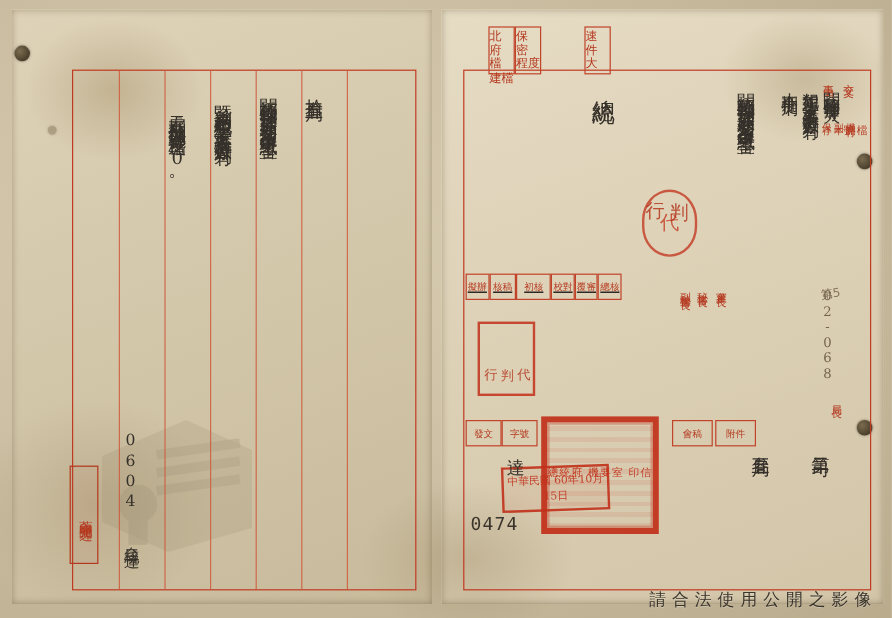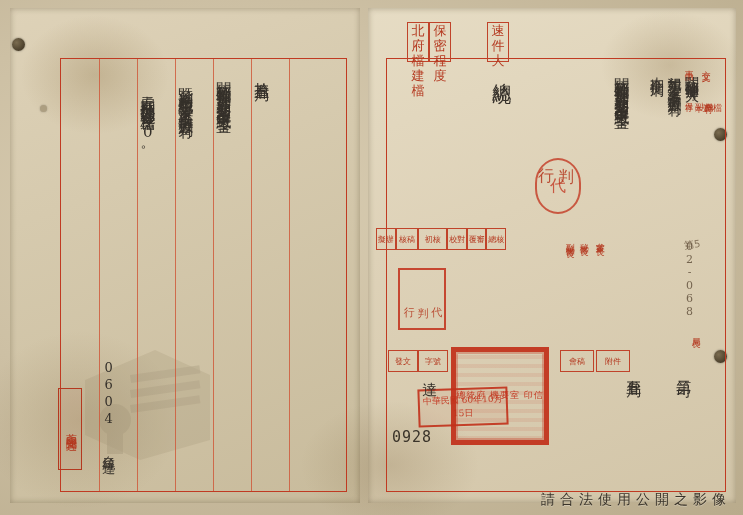--- a/index.html
+++ b/index.html
@@ -65,22 +65,22 @@
   .red{color:#b4381f;}
   
   #title-main{
     position:absolute;right:0;top:0;
     writing-mode:horizontal-tb;
     font-family:"DejaVu Serif","Liberation Serif",serif;
     color:#b4381f;font-size:19px;font-weight:bold;letter-spacing:7px;
   }
   .hdr-box{
     position:absolute;border:1px solid #c0432a;color:#b4381f;
-    font-family:Liberation Mono, monospace;
-    font-size:13px;line-height:1.15;text-align:center;
+    font-family:Liberation Serif, serif;
+    font-size:10px;line-height:1.15;
   }
   .cell{
     border:1px solid #c0432a;color:#b4381f;
     font-family:"DejaVu Serif","Liberation Serif",serif;
     font-size:8px;display:flex;align-items:center;justify-content:center;
   }
   
   .seal{
     position:absolute;
     color:#c2301a;
@@ -220,21 +220,21 @@
 保存</div>
 
   <div class="vtext brush" style="left:490px;top:68px;height:62px;font-size:19px;">總統</div>
 
   <div class="vtext brush" style="left:648px;top:66px;height:170px;font-size:14px;">閱梧鄒翰卿等大
 如犯王夢遠一名准予特赦原判有
 本期徒刑</div>
 
   <div class="vtext brush" style="left:612px;top:66px;height:190px;font-size:15px;">閱梧鄒翰鄒長勢如長助卷如渐後令申紙弓答呈</div>
 
-  <div style="position:absolute;left:376px;top:228px;width:130px;height:20px;display:flex;">
+  <div style="position:absolute;left:388px;top:228px;width:130px;height:20px;display:flex;text-decoration:underline;">
     <div class="cell" style="width:22px;height:20px">擬辦</div>
     <div class="cell" style="width:26px;height:20px">核稿</div>
     <div class="cell" style="width:34px;height:20px">初核</div>
     <div class="cell" style="width:22px;height:20px">校對</div>
     <div class="cell" style="width:22px;height:20px">覆審</div>
     <div class="cell" style="width:22px;height:20px">總核</div>
   </div>
 
   <div class="vtext red" style="left:578px;top:236px;height:40px;font-size:9px;">秘書長</div>
   <div class="vtext red" style="left:564px;top:236px;height:52px;font-size:9px;">副秘書長</div>
@@ -261,20 +261,20 @@
     <div class="cell" style="width:30px;height:20px">字號</div>
   </div>
   <div class="vtext brush" style="left:420px;top:370px;height:22px;font-size:15px;">達</div>
 
   <div class="cell" style="position:absolute;left:560px;top:350px;width:32px;height:20px;">會稿</div>
   <div class="cell" style="position:absolute;left:596px;top:350px;width:32px;height:20px;">附件</div>
 
   <div class="vtext brush" style="left:624px;top:368px;height:60px;font-size:15px;">叄五局</div>
   <div class="vtext brush" style="left:674px;top:368px;height:60px;font-size:15px;">第二司</div>
 
-  <div id="folio">0928</div>
+  <div id="folio">0474</div>
 
   <div id="pencil">02-068</div>
   <div id="pencil2">第5</div>
 
   <div id="footer">請合法使用公開之影像</div>
 
 </div>
 
 </body></html>

